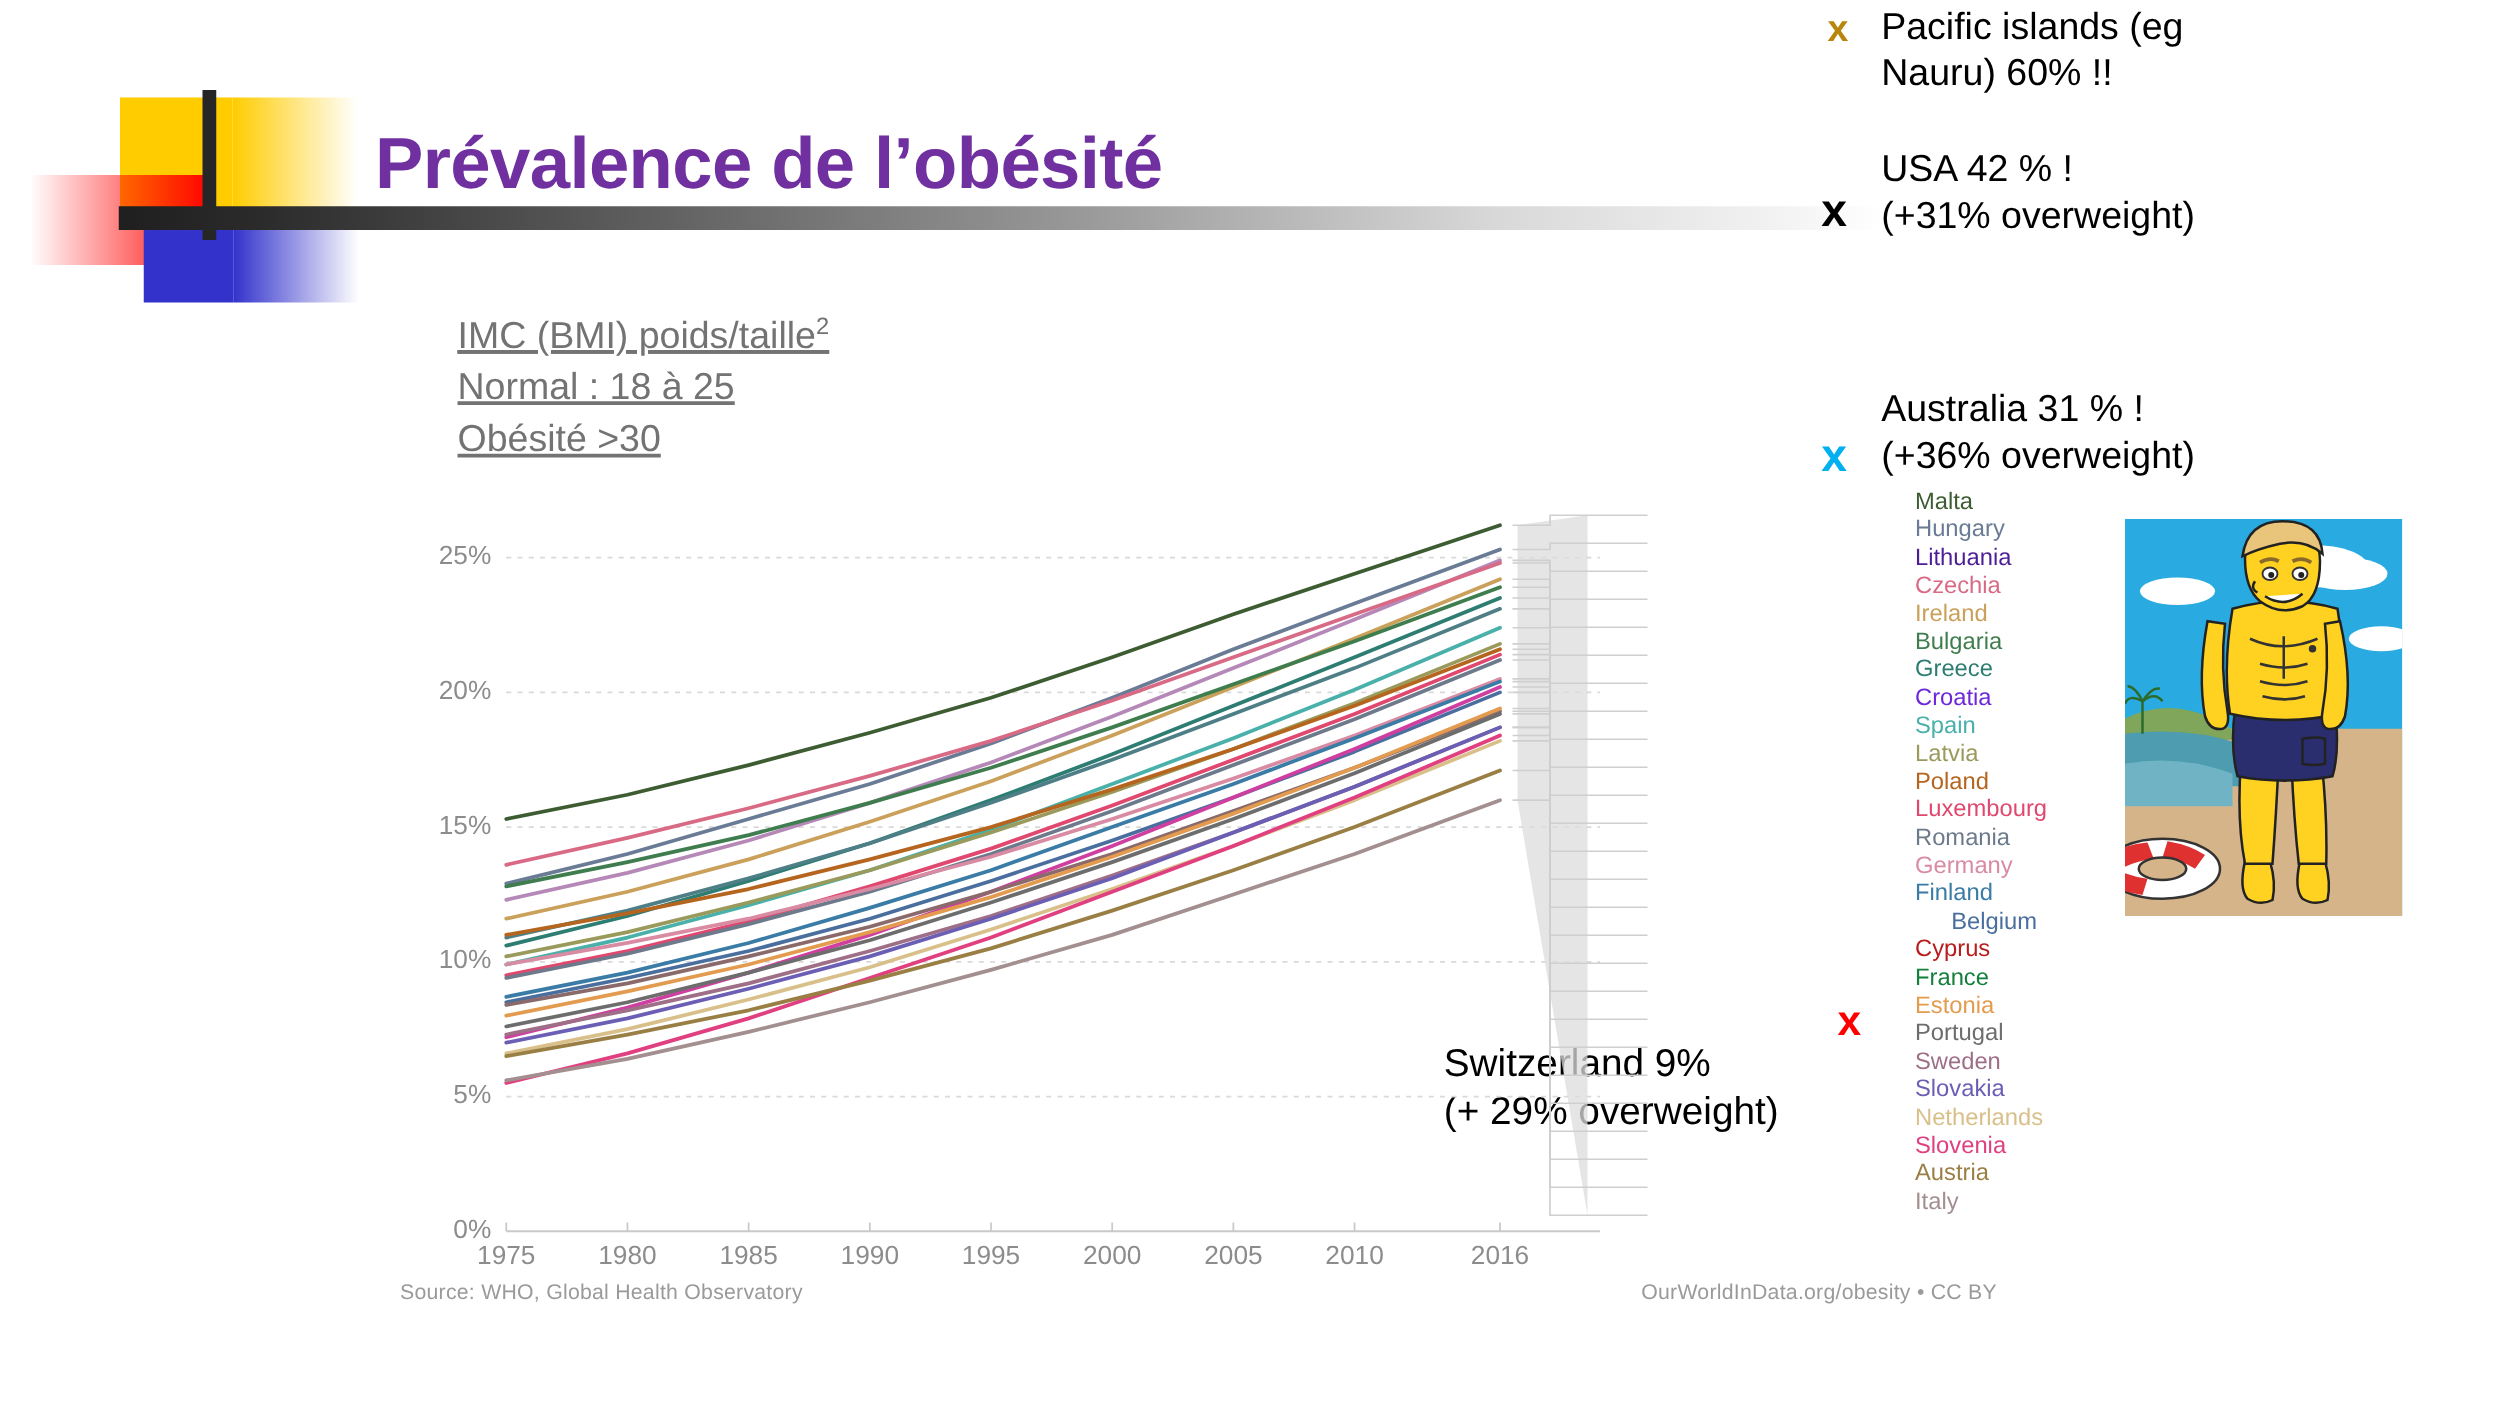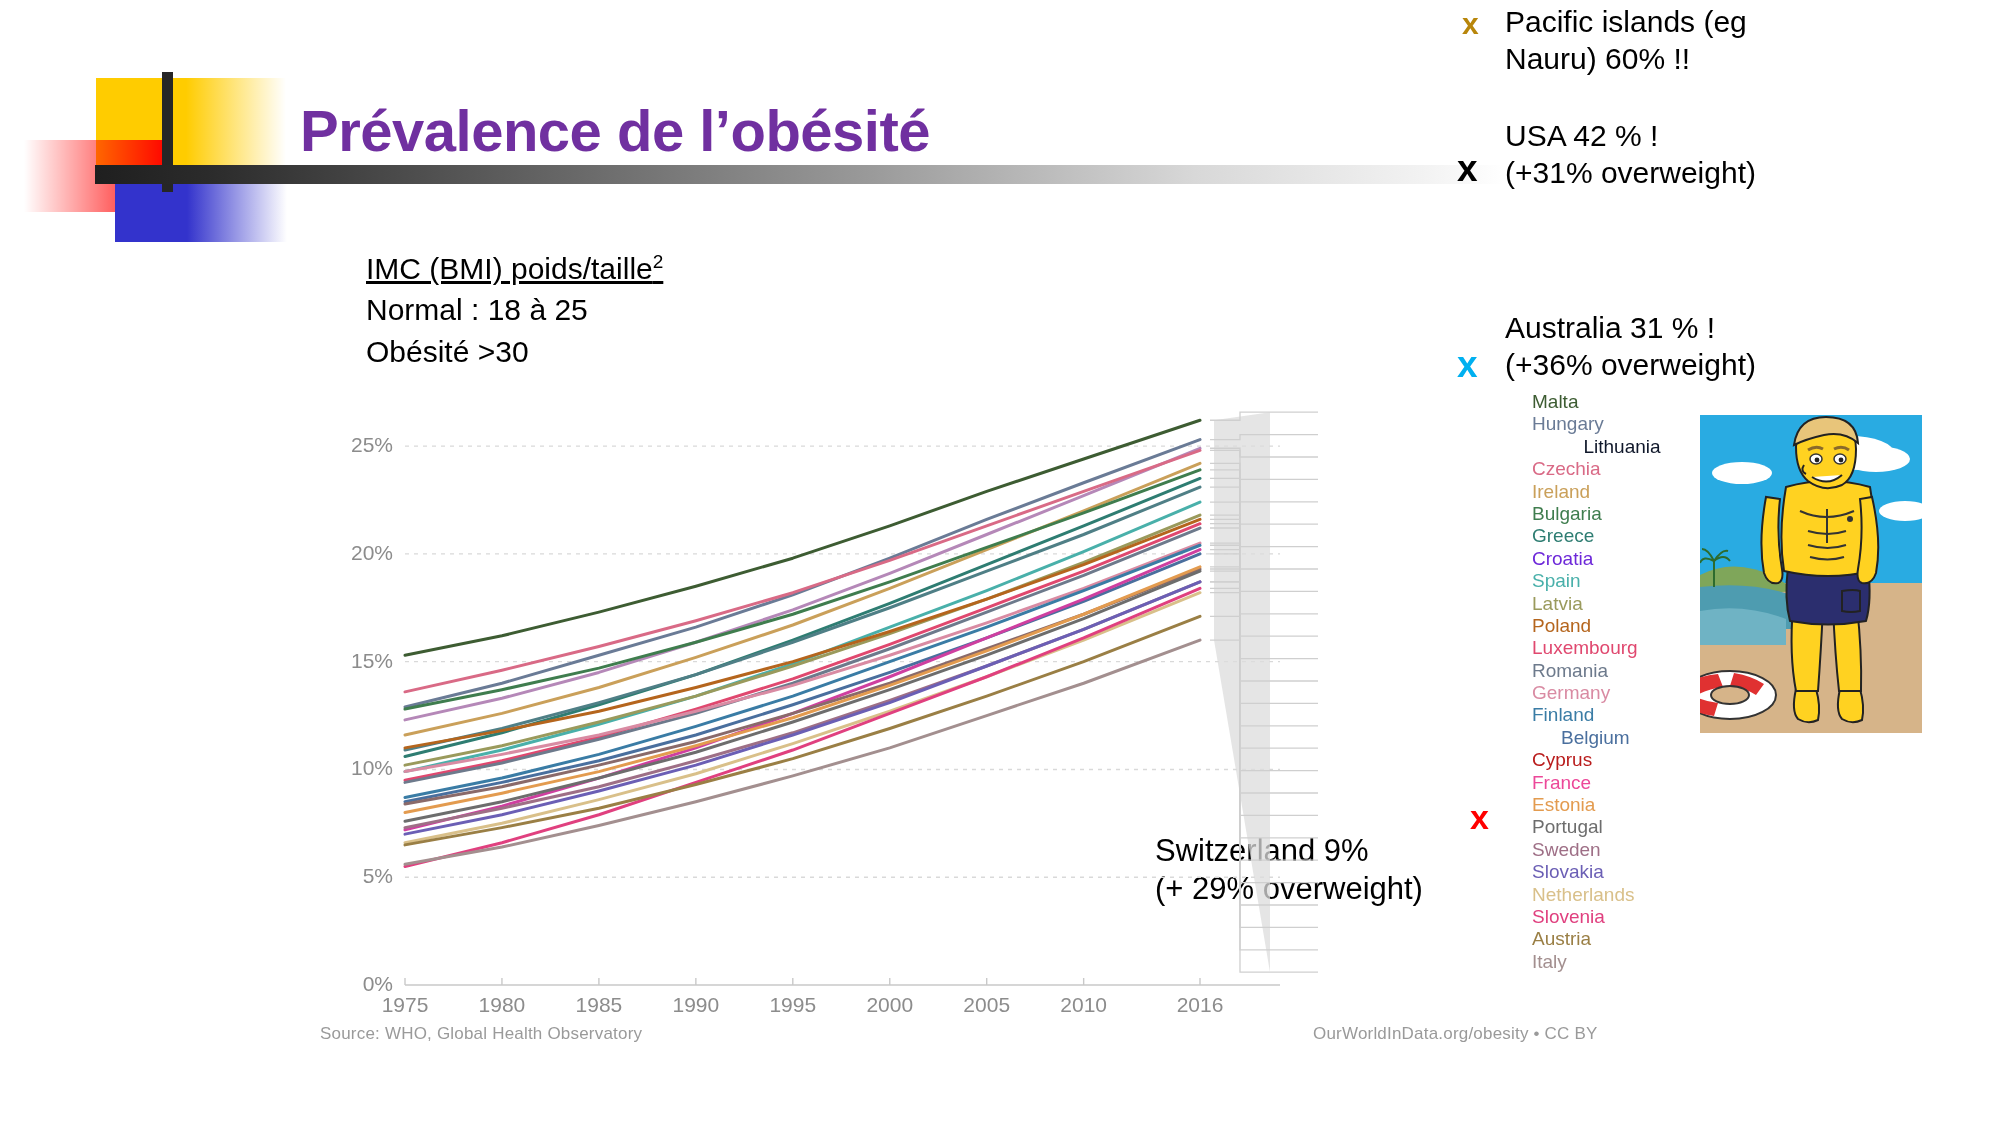--- a/index.html
+++ b/index.html
@@ -38,21 +38,21 @@
   #anno-pacific .mark{left:-43px;top:2px;color:#B8860B;font-size:30px;}
   #anno-usa{left:1505px;top:118px;width:470px;}
   #anno-usa .mark{left:-48px;top:28px;color:#000;font-size:37px;}
   #anno-australia{left:1505px;top:310px;width:470px;}
   #anno-australia .mark{left:-48px;top:32px;color:#00B0F0;font-size:37px;}
 
   #anno-switzerland{position:absolute;left:1155px;top:832px;width:350px;font-size:31px;color:#000;line-height:1.24;}
   #anno-switzerland .mark{position:absolute;left:315px;top:-36px;color:#FF0000;font-weight:bold;font-size:34px;}
 
   
-  .bmi{position:absolute;left:366px;top:248px;color:#000000;font-size:30px;line-height:1.38;}
+  .bmi{position:absolute;left:366px;top:248px;color:#737373;font-size:30px;line-height:1.38;text-decoration:underline;}
   .bmi .ul{text-decoration:underline;}
   .bmi sup{font-size:19px;}
 
   
   .chart{position:absolute;left:310px;top:395px;width:1340px;height:680px;}
   .chart-svg{position:absolute;left:0;top:0;}
   .source{position:absolute;left:10px;top:629px;font-size:17px;color:#9a9a9a;letter-spacing:.2px;}
   .credit{position:absolute;left:1003px;top:629px;font-size:17px;color:#9a9a9a;letter-spacing:.2px;}
 
   .ylab{position:absolute;font-size:21px;color:#8c8c8c;text-align:right;width:70px;}
@@ -198,36 +198,36 @@
         <div class="xlab" style="left: 345.854px; top: 598px;">1990</div>
         <div class="xlab" style="left: 442.805px; top: 598px;">1995</div>
         <div class="xlab" style="left: 539.756px; top: 598px;">2000</div>
         <div class="xlab" style="left: 636.707px; top: 598px;">2005</div>
         <div class="xlab" style="left: 733.659px; top: 598px;">2010</div>
         <div class="xlab" style="left: 850px; top: 598px;">2016</div>
       </div>
     <div class="legend" id="legend">
         <div class="row" style="color: rgb(61, 92, 50);">Malta</div>
         <div class="row" style="color: rgb(106, 123, 150);">Hungary</div>
-        <div class="row" style="color: #0f172a; text-align: center;">Lithuania</div>
+        <div class="row" style="color: #4c1d95;">Lithuania</div>
         <div class="row" style="color: rgb(217, 106, 134);">Czechia</div>
         <div class="row" style="color: rgb(202, 160, 90);">Ireland</div>
         <div class="row" style="color: rgb(63, 125, 78);">Bulgaria</div>
         <div class="row" style="color: rgb(46, 125, 114);">Greece</div>
         <div class="row" style="color: #6d28d9;">Croatia</div>
         <div class="row" style="color: rgb(73, 176, 170);">Spain</div>
         <div class="row" style="color: rgb(154, 154, 92);">Latvia</div>
         <div class="row" style="color: rgb(181, 101, 29);">Poland</div>
         <div class="row" style="color: rgb(224, 72, 111);">Luxembourg</div>
         <div class="row" style="color: rgb(109, 122, 140);">Romania</div>
         <div class="row" style="color: rgb(217, 139, 163);">Germany</div>
         <div class="row" style="color: rgb(58, 124, 165);">Finland</div>
         <div class="row" style="color: rgb(74, 111, 158); margin-left: 29px;">Belgium</div>
         <div class="row" style="color: #b91c1c;">Cyprus</div>
-        <div class="row" style="color: #ec4899;">France</div>
+        <div class="row" style="color: #15803d;">France</div>
         <div class="row" style="color: rgb(227, 155, 79);">Estonia</div>
         <div class="row" style="color: rgb(109, 109, 109);">Portugal</div>
         <div class="row" style="color: rgb(158, 111, 134);">Sweden</div>
         <div class="row" style="color: rgb(107, 95, 181);">Slovakia</div>
         <div class="row" style="color: rgb(217, 192, 138);">Netherlands</div>
         <div class="row" style="color: rgb(224, 64, 127);">Slovenia</div>
         <div class="row" style="color: rgb(154, 127, 69);">Austria</div>
         <div class="row" style="color: rgb(163, 143, 143);">Italy</div>
       </div>
     <div class="source">Source: WHO, Global Health Observatory</div>

